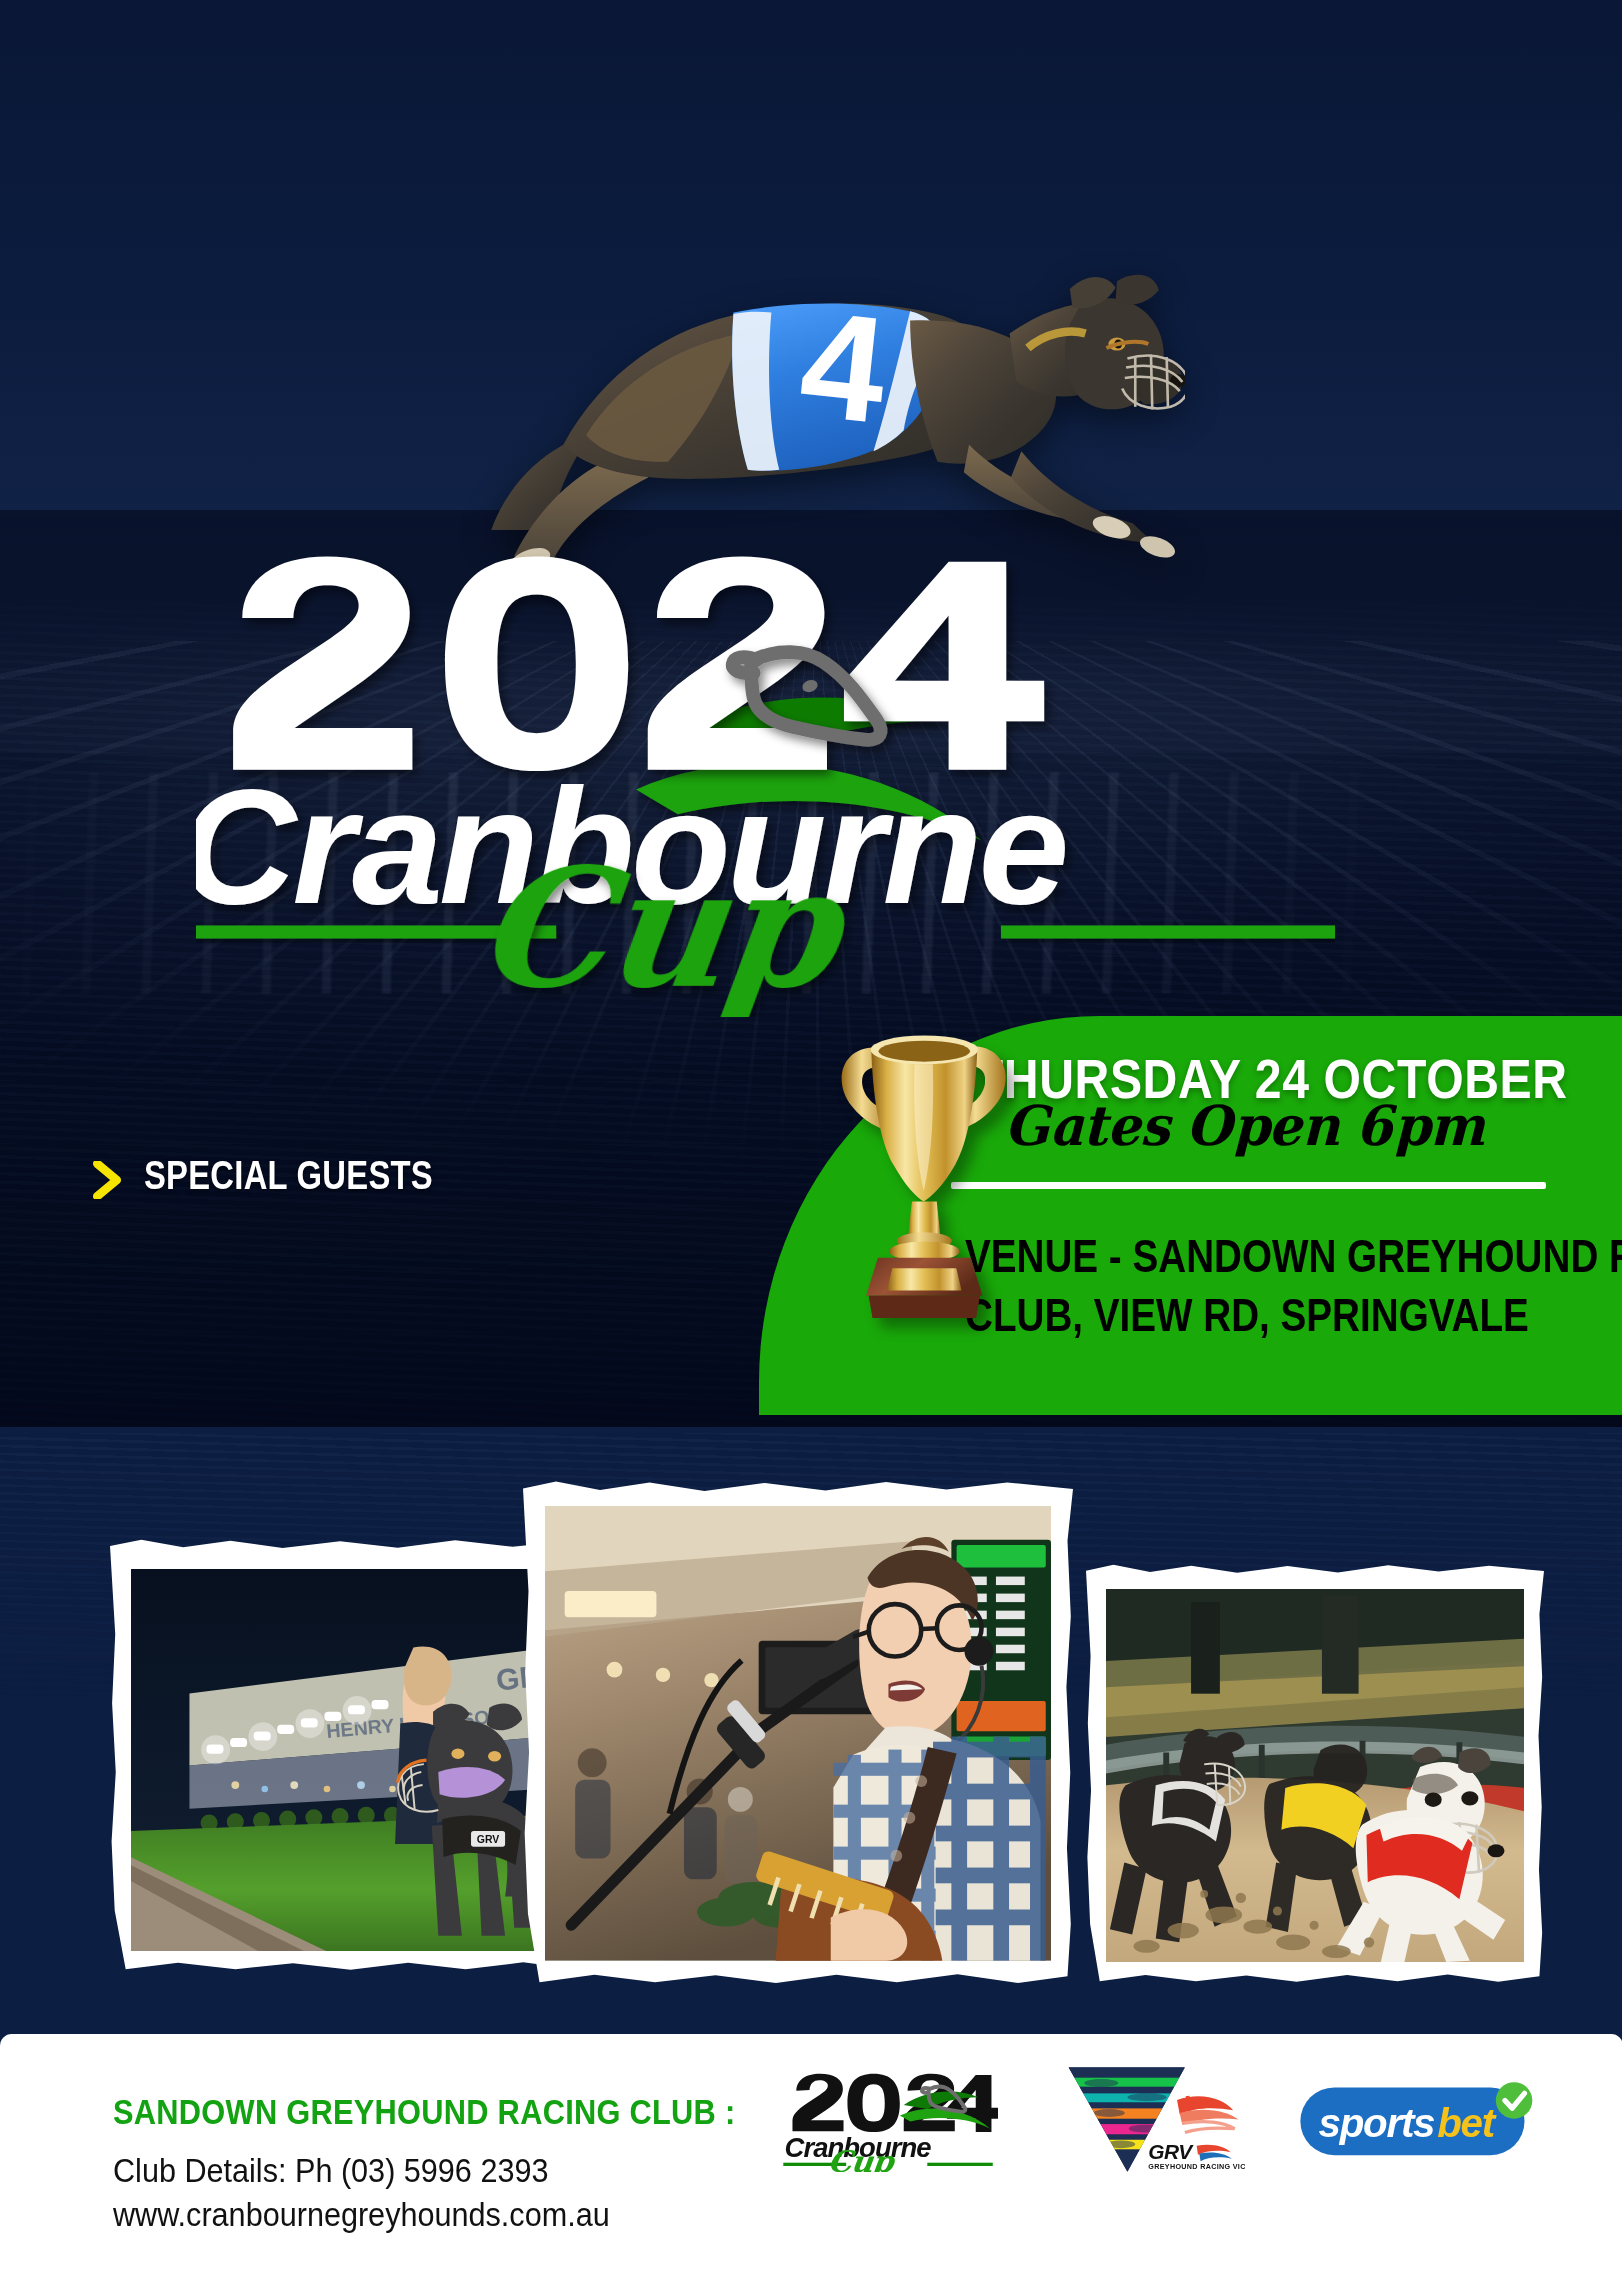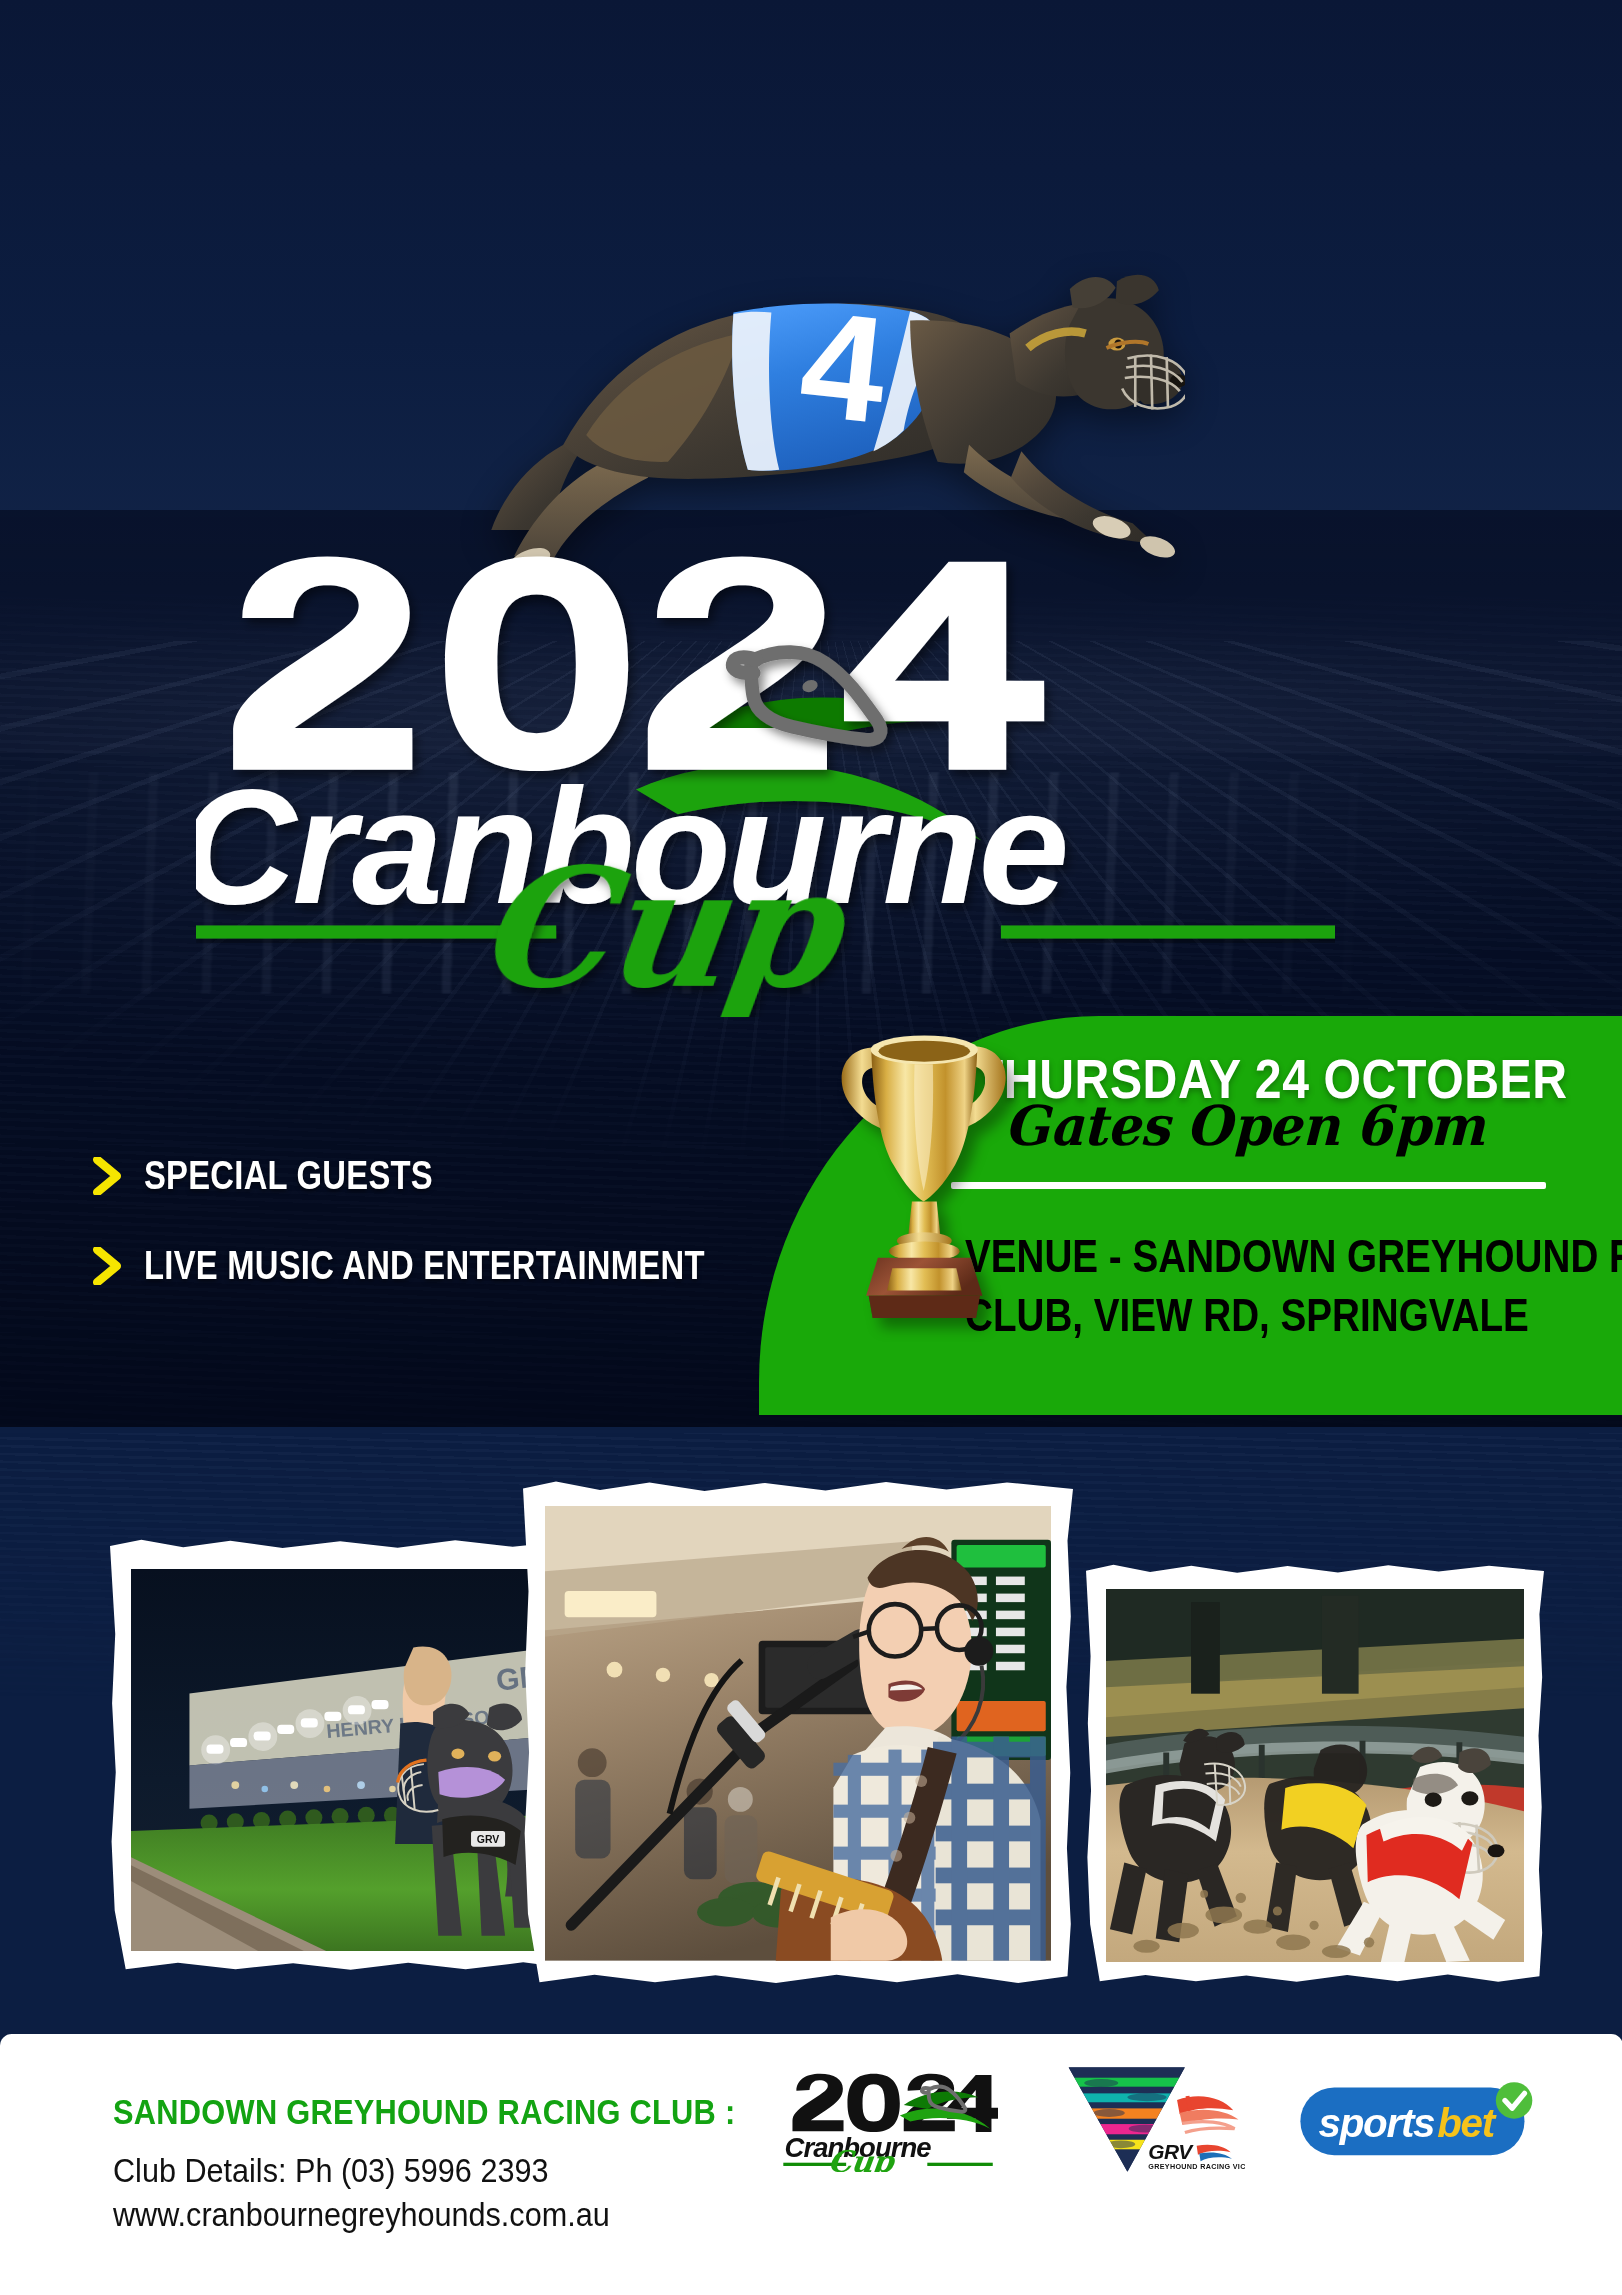--- a/index.html
+++ b/index.html
@@ -85,21 +85,21 @@
   
   .hero-dog{ position:absolute; left:452px; top:137px; width:733px; height:452px; }
   .hero-dog svg{ width:100%; height:100%; display:block; filter:drop-shadow(0 11.8px 17px rgba(0,0,0,.45)); }
 
   
   .logo-wrap{ position:absolute; left:196px; top:533px; width:1139px; height:484px; }
   .logo-wrap svg{ width:100%; height:100%; display:block; }
 
   
   .bullets{ position:absolute; left:92px; top:1152px; width:694px; }
-  .bullet{ display:flex; align-items:center; margin-bottom:43px; }
+  .bullet{ display:flex; align-items:flex-end; margin-bottom:43px; }
   .bullet:last-child{ margin-bottom:0; }
   .chev{ width:30px; height:38px; flex:0 0 30px; margin-right:22px; }
   .chev svg{ width:100%; height:100%; display:block; }
   .bullet-label{
     font-family:"Liberation Sans Narrow","Liberation Sans",sans-serif;
     font-weight:700; font-size:41px; letter-spacing:0.3px;
     color:#ffffff; text-transform:uppercase;
     transform:scaleX(.80); transform-origin:left center;
     white-space:nowrap;
     text-shadow:0 2px 5.2px rgba(0,0,0,.55);
@@ -347,28 +347,20 @@
   </div>
 
   <div class="bullets">
     <div class="bullet">
       <span class="chev">
         <svg viewBox="0 0 46 58">
             <path d="M8 4 L38 29 L8 54" fill="none" stroke="#f6e500" stroke-width="13" stroke-linecap="round" stroke-linejoin="round"></path>
           </svg>
       </span>
       <span class="bullet-label">SPECIAL GUESTS</span>
-    </div>
-    <div class="bullet">
-      <span class="chev">
-        <svg viewBox="0 0 46 58">
-            <path d="M8 4 L38 29 L8 54" fill="none" stroke="#f6e500" stroke-width="13" stroke-linecap="round" stroke-linejoin="round"></path>
-          </svg>
-      </span>
-      <span class="bullet-label">LIVE MUSIC AND ENTERTAINMENT</span>
     </div>
   </div>
 
   <div class="green-panel">
     <div class="gp-inner">
       <div class="gp-date">THURSDAY 24 OCTOBER</div>
       <div class="gp-gates">Gates Open 6pm</div>
       <div class="gp-rule"></div>
       <div class="gp-venue">
         <span>VENUE - SANDOWN GREYHOUND RACING</span>

